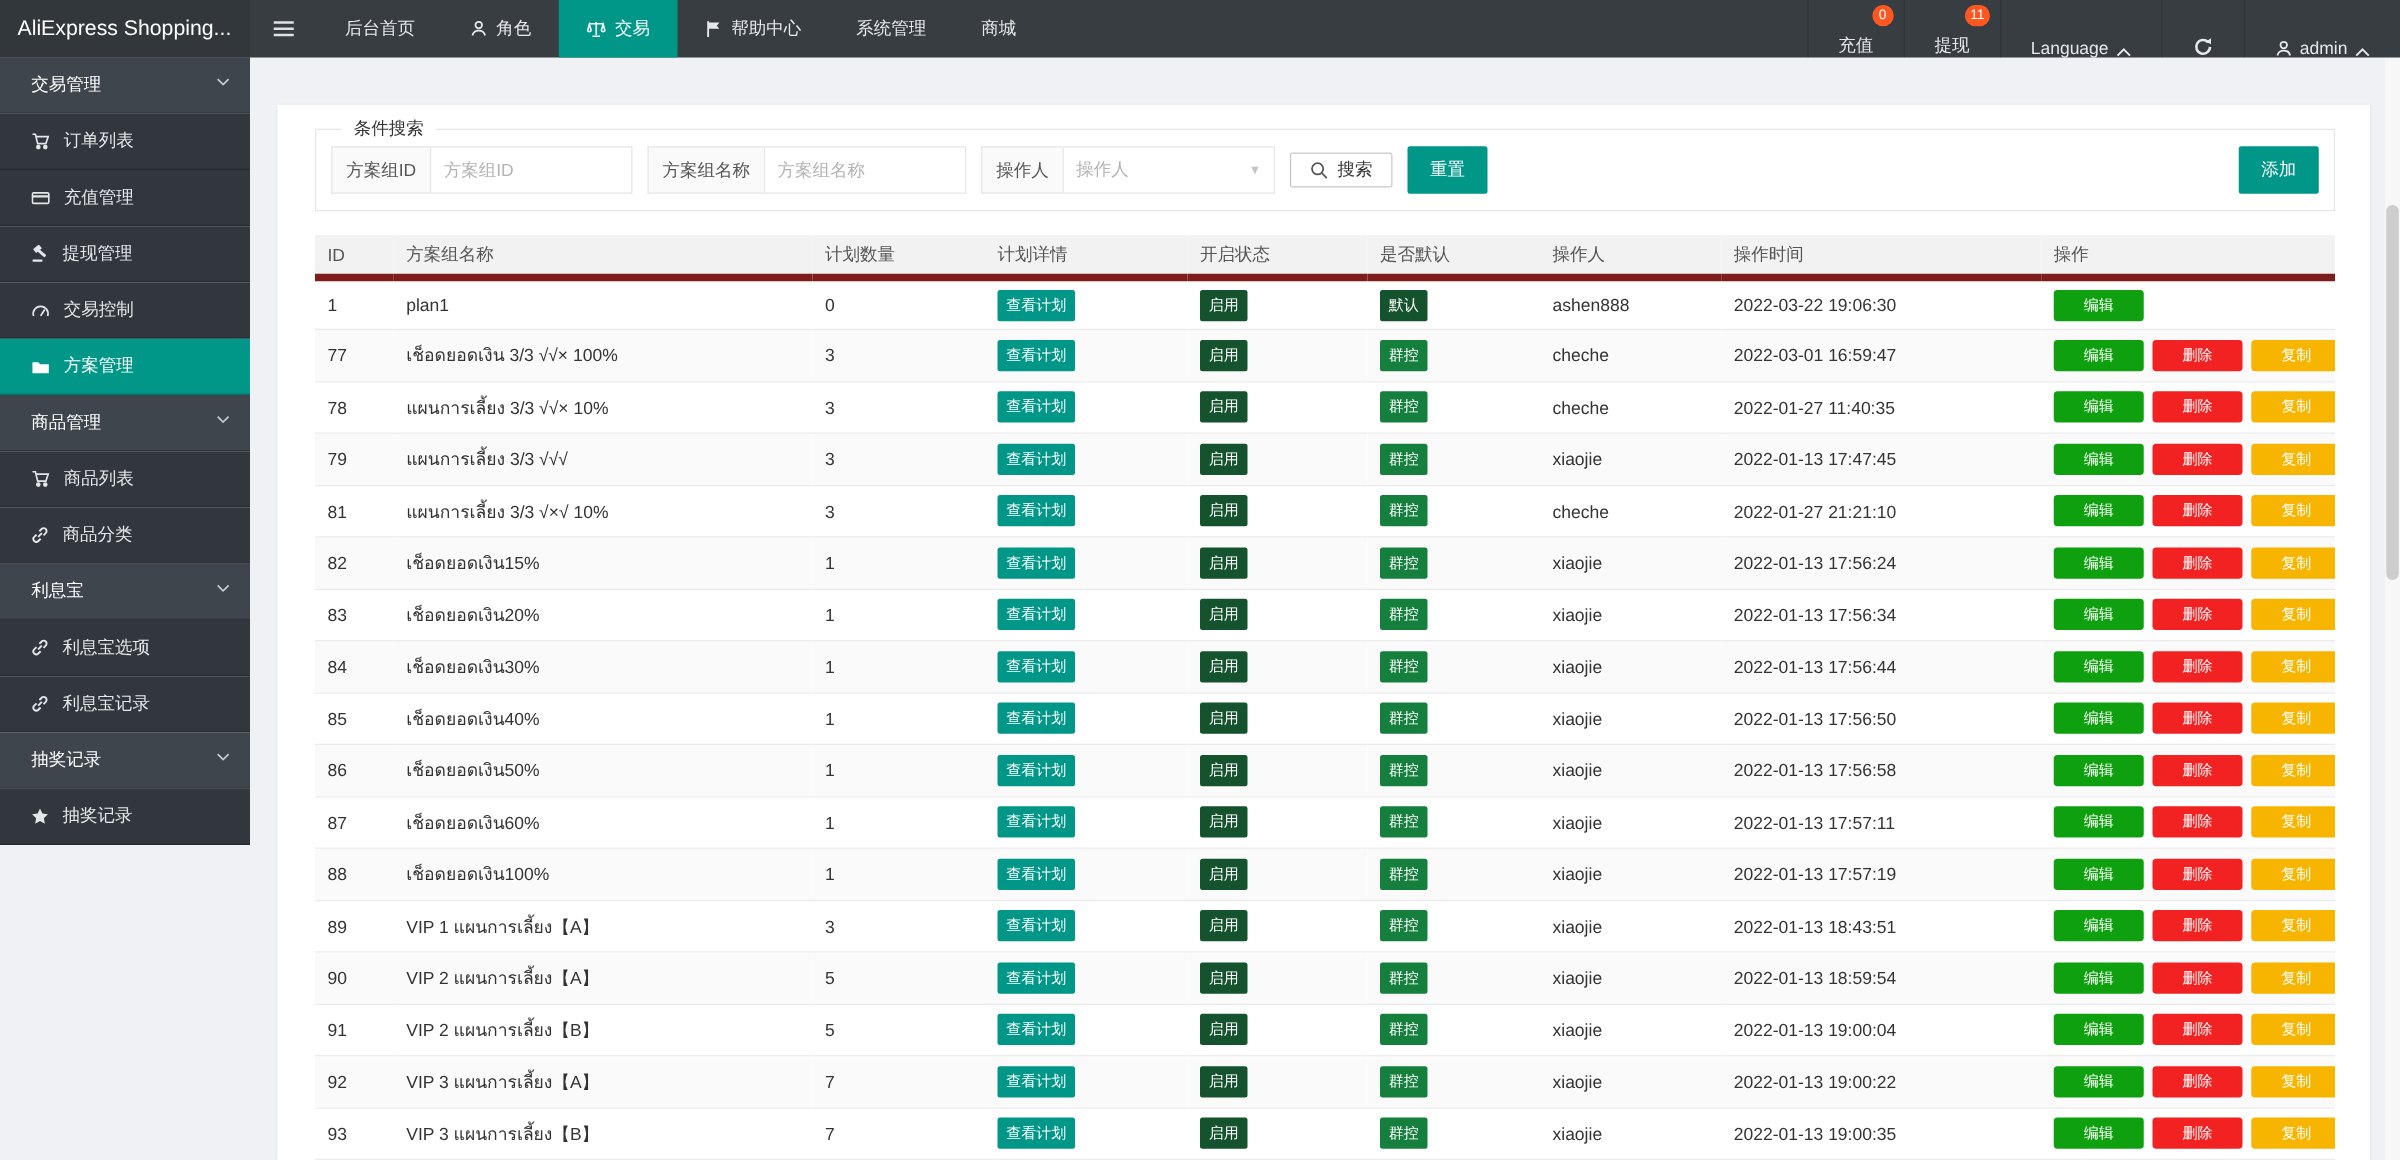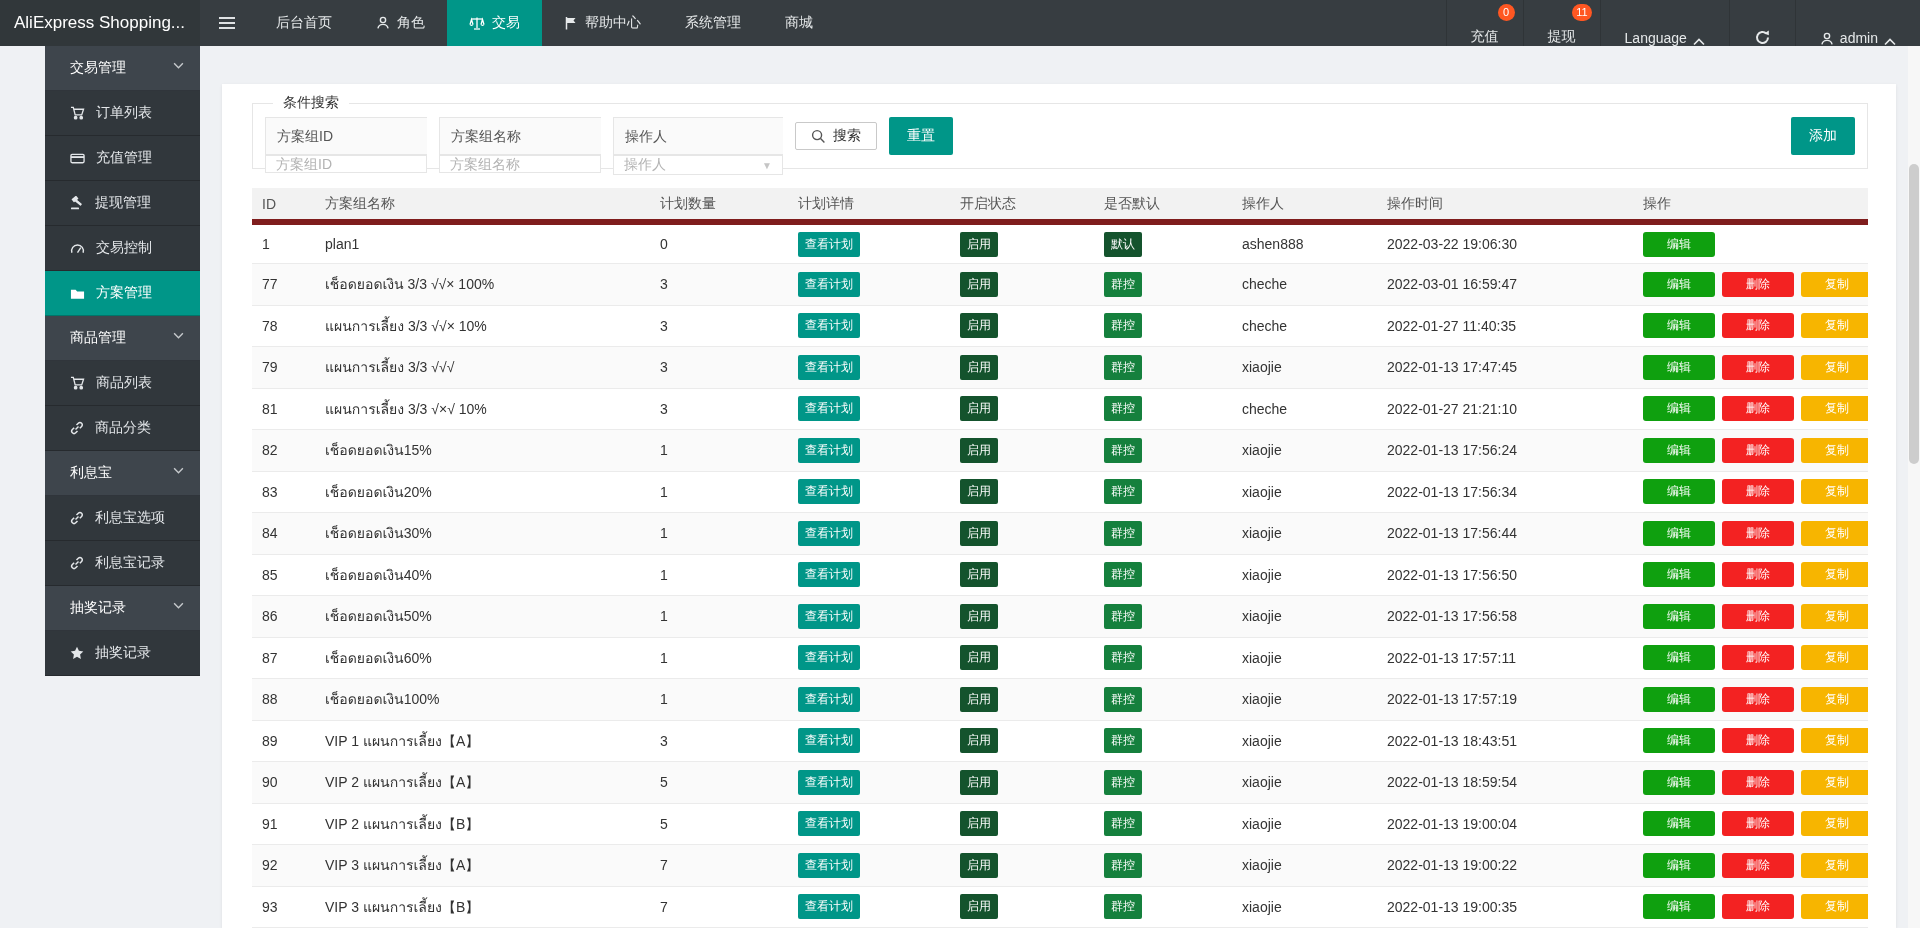--- a/index.html
+++ b/index.html
@@ -22,37 +22,37 @@
     border-left:1px solid rgba(0,0,0,.14); }
   .num-badge { position:absolute; top:4px; right:8px; min-width:17px; height:17px;
     background:#ff5722; color:#fff; border-radius:9px; font-size:11px;
     line-height:17px; text-align:center; padding:0 4px; }
   .icon { display:inline-flex; align-items:center; justify-content:center; }
   .icon svg { display:block; }
 
   
   .sidebar { position:absolute; top:46px; left:0; width:200px; z-index:9; }
   .side-row { height:45px; display:flex; align-items:center; font-size:14px;
-    cursor:pointer; border-bottom:1px solid rgba(0,0,0,.22); position:relative;margin-left:45px; }
+    cursor:pointer; border-bottom:1px solid rgba(0,0,0,.22); position:relative; }
   .side-group { background:#3e454c; color:#fff; padding-left:25px; }
   .side-group .chev { position:absolute; right:16px; top:16px; color:#c6cacd; }
   .side-item { background:#31373c; color:#e4e7ea; padding-left:25px; gap:11px; }
   .side-item.active { background:#009688; color:#fff; }
 
   
   .content { position:absolute; left:200px; top:46px; width:1708px; height:882px; }
   .card { position:absolute; left:22px; top:38px; width:1674px; height:844px;
     background:#fff; box-shadow:0 1px 3px rgba(0,0,0,.08); }
 
   .fieldset { position:absolute; left:30px; top:19px; width:1616px; height:66px;
     border:1px solid #e6e6e6; }
   .legend { position:absolute; top:-10px; left:20px; background:#fff;
     padding:0 10px; font-size:14px; color:#333; }
   .form-row { display:flex; align-items:center; padding:13px 12px; gap:12px; }
-  .input-group { display:flex; height:38px;flex-direction:column; }
+  .input-group { display:flex; height:38px; }
   .ig-label { background:#fafafa; border:1px solid #e6e6e6; border-right:none;
     padding:0 11px; line-height:36px; font-size:14px; color:#555; white-space:nowrap; }
   .ig-input { border:1px solid #e6e6e6; width:162px; padding:0 10px;
     font-size:14px; color:#666; outline:none; }
   .ig-input::placeholder { color:#b3b3b3; }
   .ig-select { border:1px solid #e6e6e6; width:170px; padding:0 10px;
     font-size:14px; color:#b3b3b3; display:flex; align-items:center;
     justify-content:space-between; background:#fff; cursor:pointer; }
   .caret { color:#c5c5c5; font-size:10px; }
   .btn-search { display:flex; align-items:center; gap:7px; height:28px;

